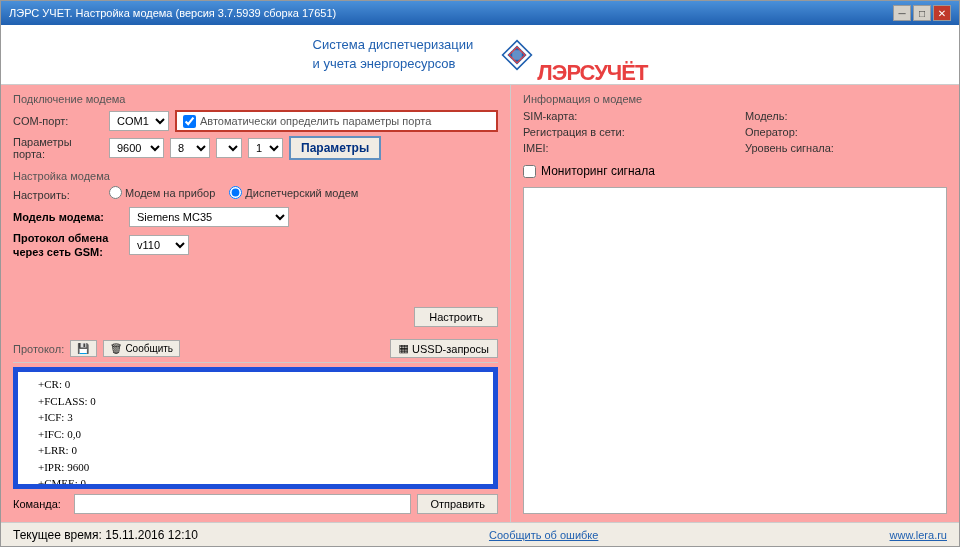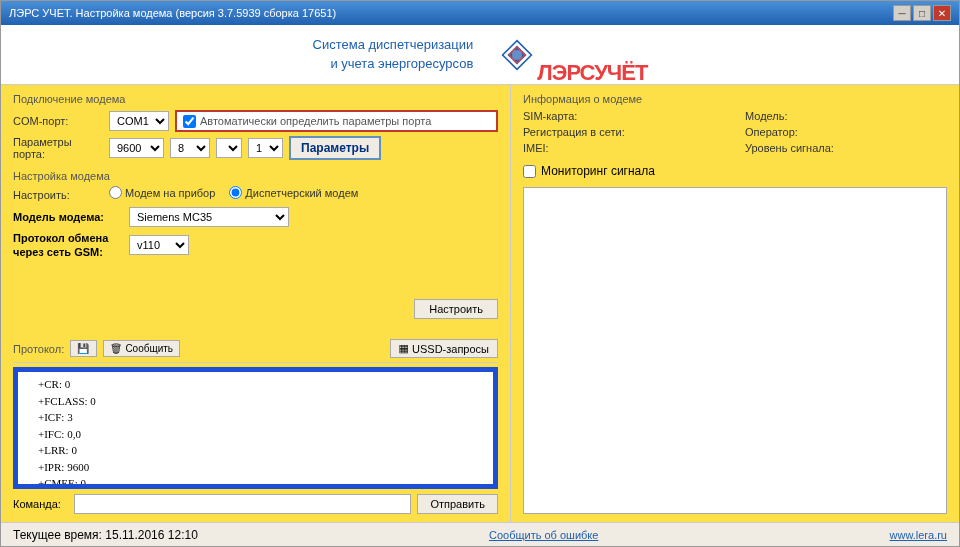--- a/index.html
+++ b/index.html
@@ -10,21 +10,21 @@
       width: 960px;
       height: 547px;
       overflow: hidden;
     }
     .window {
       width: 960px;
       height: 547px;
       border: 1px solid #999;
       display: flex;
       flex-direction: column;
-      background: #fde047;
+      background: #fca5a5;
     }
     .titlebar {
       background: linear-gradient(to bottom, #4a90d9, #2060b0);
       color: white;
       padding: 4px 8px;
       display: flex;
       align-items: center;
       justify-content: space-between;
       height: 24px;
       flex-shrink: 0;
@@ -54,21 +54,21 @@
       background: white;
       padding: 8px 20px;
       display: flex;
       align-items: center;
       justify-content: center;
       border-bottom: 1px solid #ccc;
       height: 60px;
       flex-shrink: 0;
     }
     .header-text {
-      text-align: right;
+      text-align: left;
       color: #2060b0;
       font-size: 13px;
       line-height: 1.4;
       margin-right: 28px;
     }
     .logo-area {
       display: flex;
       align-items: center;
       gap: 4px;
     }
@@ -191,21 +191,21 @@
       line-height: 1.3;
     }
     .btn-setup {
       background: #f0ece4;
       border: 1px solid #aaa;
       padding: 3px 14px;
       font-size: 11px;
       cursor: pointer;
       align-self: flex-end;
       margin-top: auto;
-      margin-bottom: 14px;
+      margin-bottom: 6px;
     }
     .log-toolbar {
       display: flex;
       align-items: center;
       gap: 6px;
       margin-bottom: 4px;
       padding-bottom: 4px;
       border-bottom: 1px solid #ccc;
     }
     .log-icon-btn {

